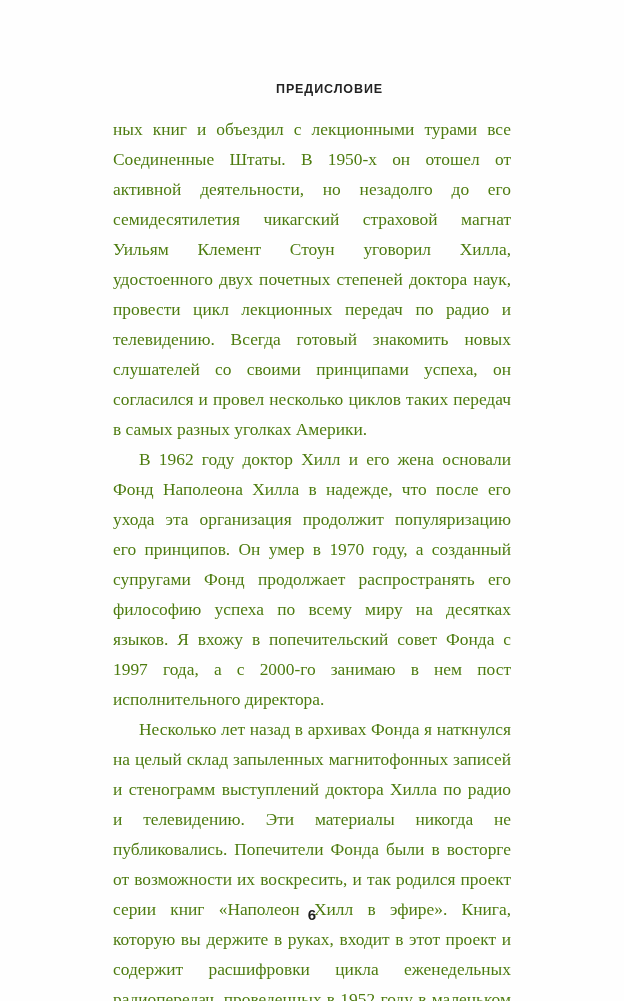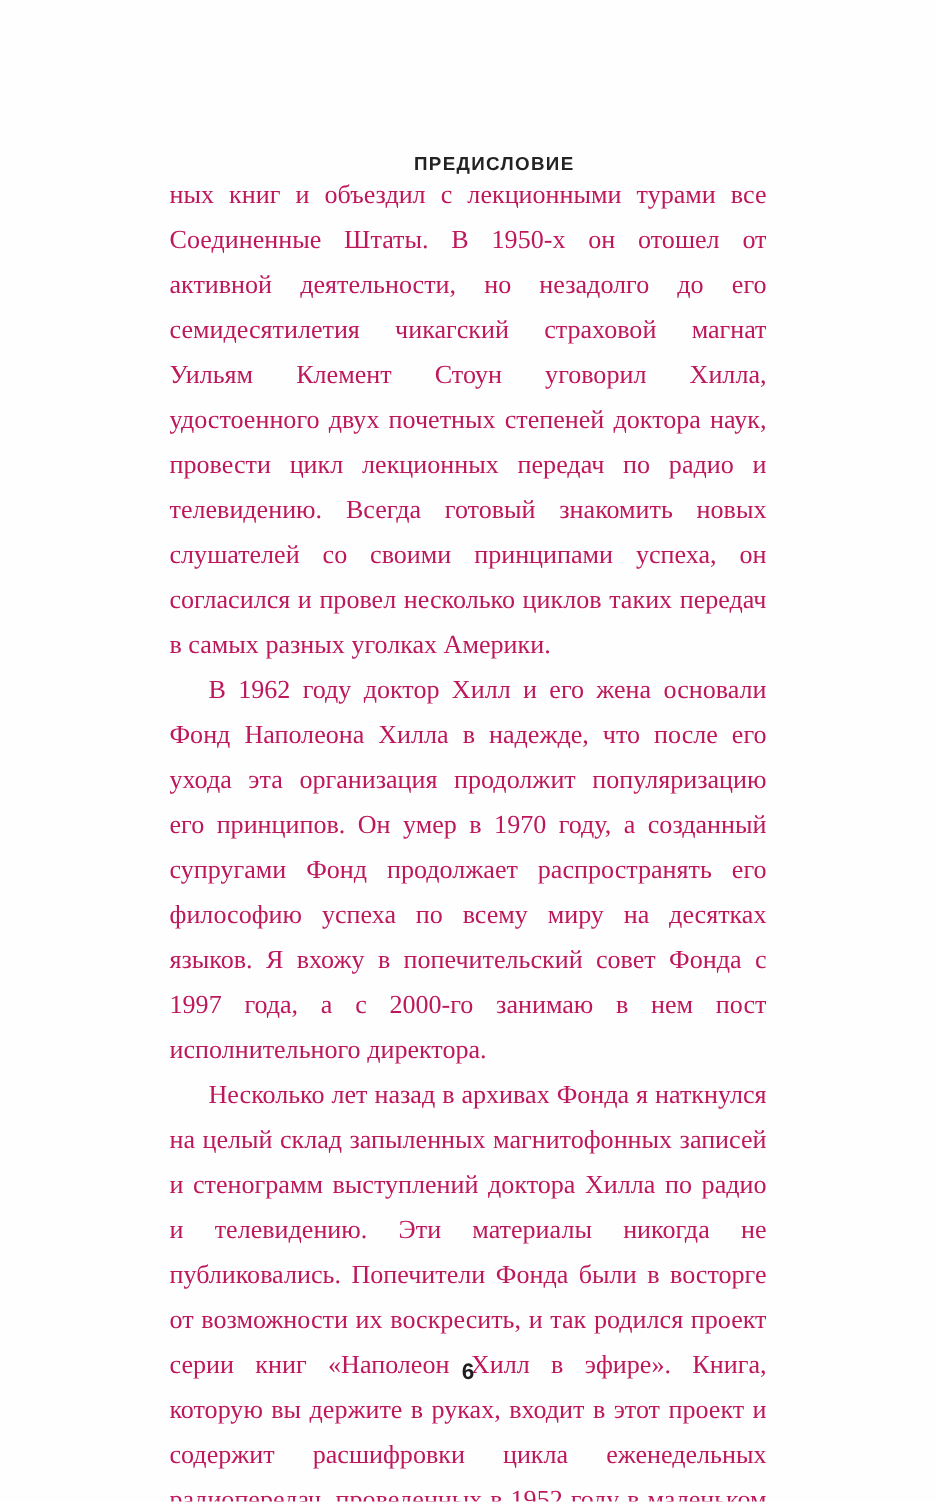--- a/index.html
+++ b/index.html
@@ -26,35 +26,34 @@
   .running-head {
     position: absolute;
     left: 276px;
     top: 82px;
     font-family: "Liberation Sans", sans-serif;
     font-size: 12.5px;
     font-weight: bold;
     letter-spacing: 0.9px;
     color: #232323;
     text-transform: uppercase;
-    margin-top: 20px;
   }
   .text-block {
     position: absolute;
     left: 113px;
     top: 114px;
     width: 398px;
   }
   .para {
     margin: 0;
     font-size: 17.4px;
     line-height: 30.0px;
     text-align: justify;
     text-justify: inter-word;
-    color: #be185d;
+    color: #4d7c0f;
     hyphens: manual;
   }
   .para + .para {
     text-indent: 26px;
   }
   .folio {
     position: absolute;
     left: 0;
     top: 906px;
     width: 624px;

